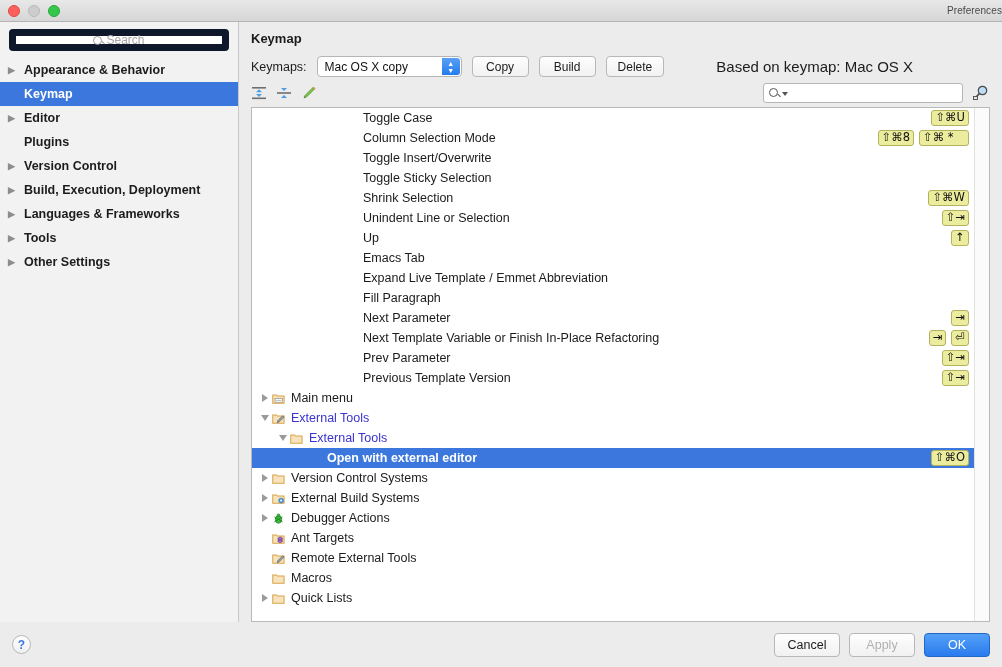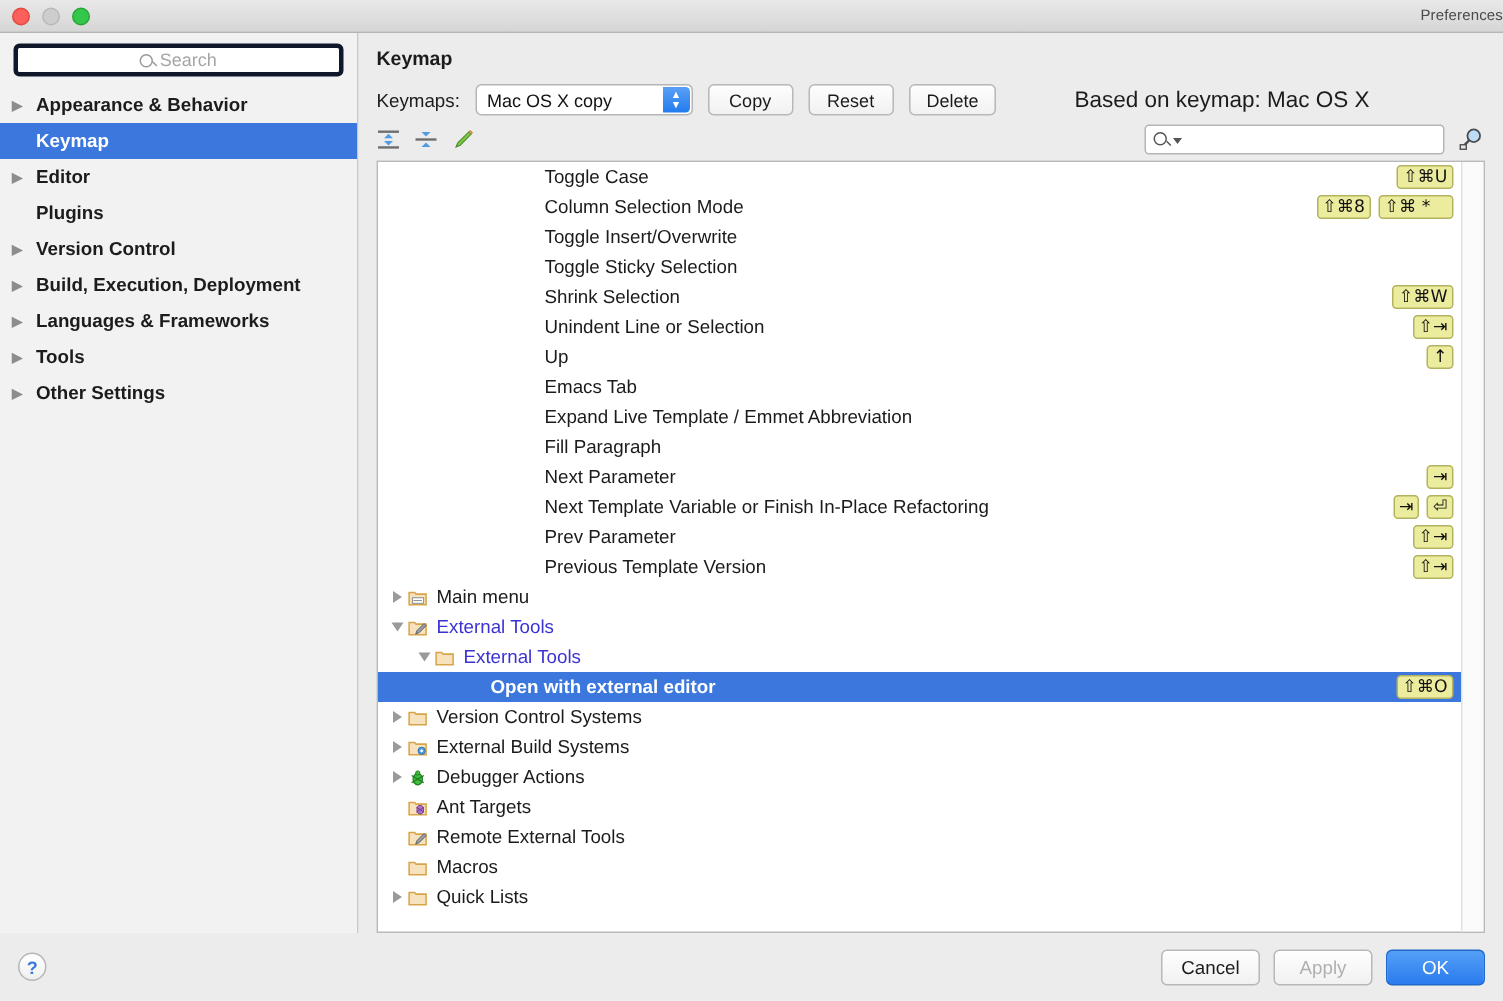--- a/index.html
+++ b/index.html
@@ -43,21 +43,21 @@
   .sidebar {
     width: 239px; flex: 0 0 239px;
     background: #f2f2f2;
     border-right: 1px solid #c8c8c8;
     display: flex; flex-direction: column;
     padding-top: 7px;
   }
   .search-wrap { padding: 0 9px 7px 9px; }
   .search-box {
     height: 22px; background: #ffffff;
-    border: 3px solid #0f172a; border-radius: 4px;
+    border: 7px solid #0f172a; border-radius: 4px;
     display: flex; align-items: center; justify-content: center;
     position: relative;
   }
   .search-inner { display: flex; align-items: center; gap: 4px; }
   .mag {
     width: 9px; height: 9px; border: 1.4px solid #9a9a9a; border-radius: 50%;
     position: relative; display: inline-block;
   }
   .mag::after {
     content: ""; position: absolute; width: 4px; height: 1.4px;
@@ -284,21 +284,21 @@
       <div class="keymaps-row">
         <span class="kl">Keymaps:</span>
         <div class="combo">
           <span>Mac OS X copy</span>
           <span class="combo-arrows">
             <span>▲</span>
               <span>▼</span>
           </span>
         </div>
         <button class="btn">Copy</button>
-        <button class="btn">Reset</button>
+        <button class="btn">Build</button>
         <button class="btn">Delete</button>
         <span class="based">Based on keymap: Mac OS X</span>
       </div>
 
       <div class="list-toolbar">
         <div class="tool-icons">
           <span class="ticon">
             <svg viewBox="0 0 16 16" width="16" height="16">
               <rect x="1" y="2" width="14" height="1.6" fill="#6f6f6f"></rect>
               <rect x="1" y="12.5" width="14" height="1.6" fill="#6f6f6f"></rect>

